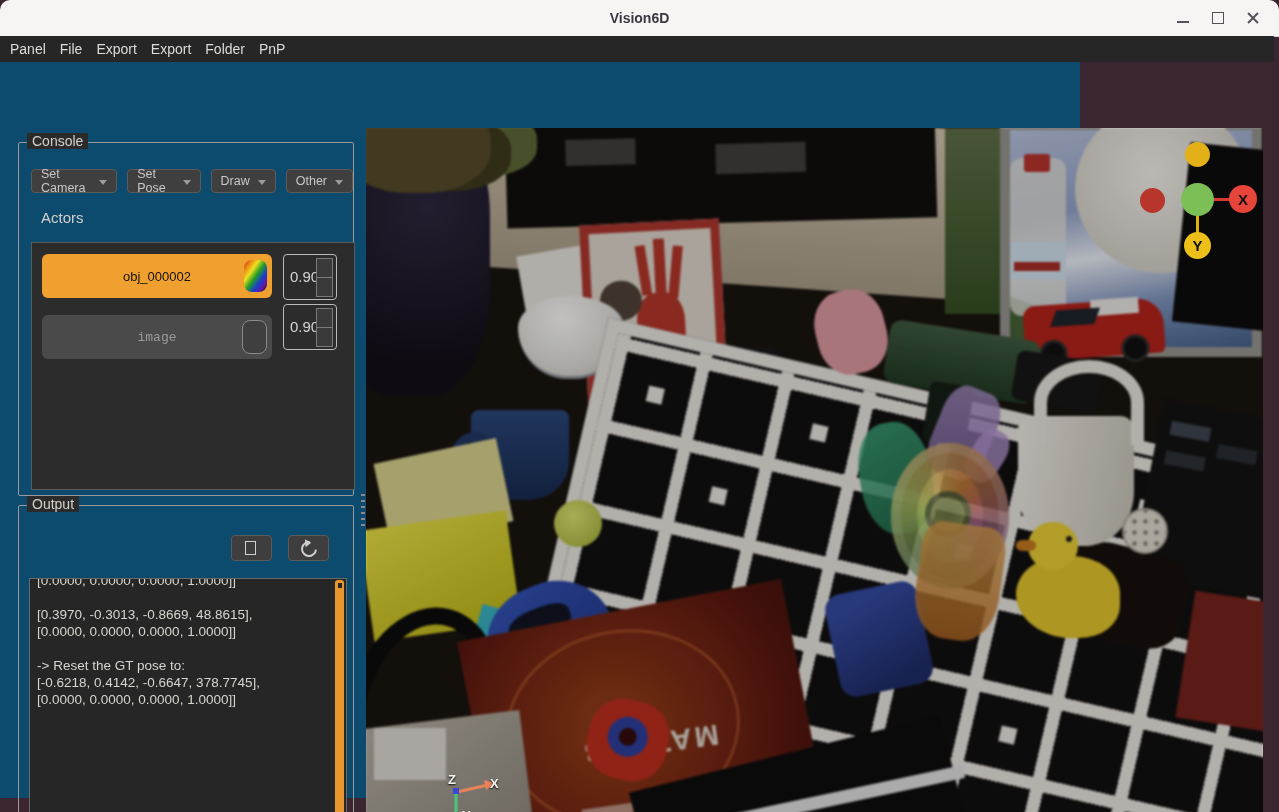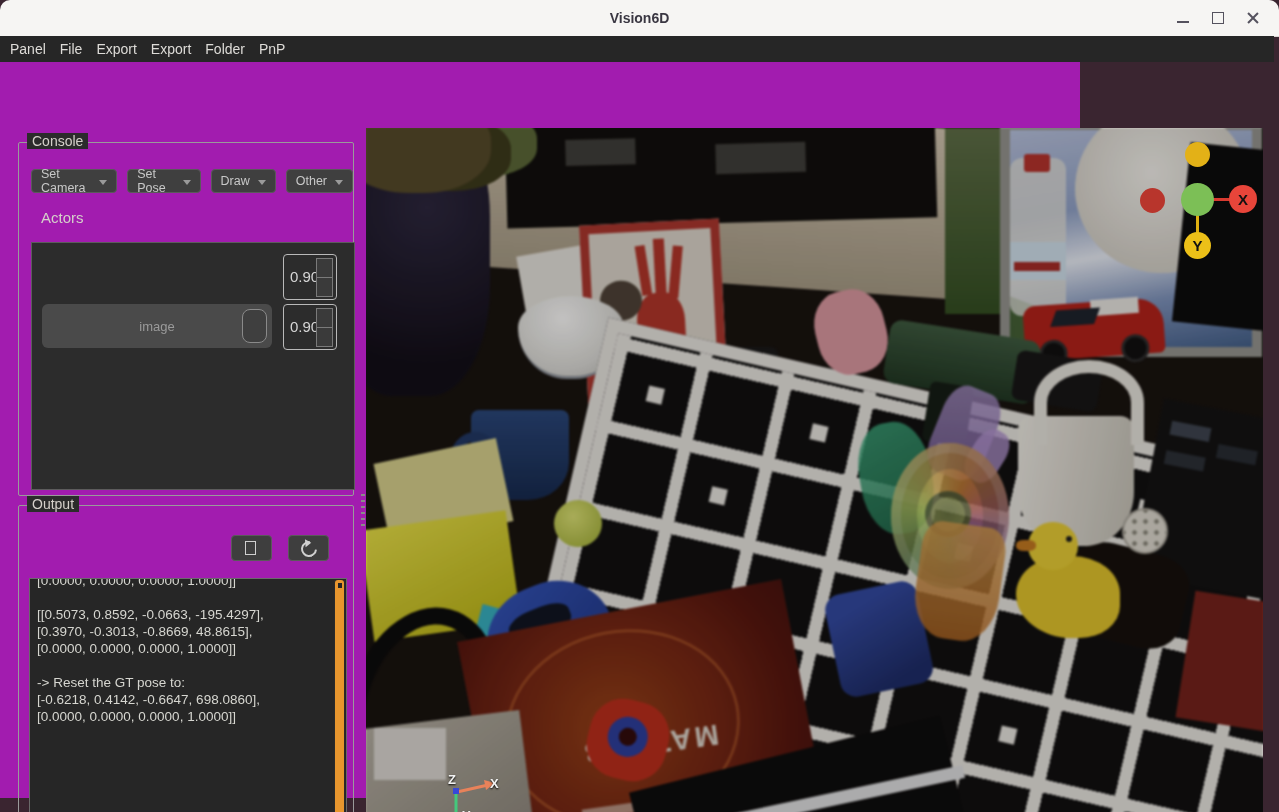--- a/index.html
+++ b/index.html
@@ -10,21 +10,21 @@
   .winbtn{position:absolute;top:8px;width:20px;height:20px;cursor:pointer;}
   .winbtn.min{right:86px;} .winbtn.max{right:51px;} .winbtn.cls{right:16px;}
   .winbtn.min::after{content:"";position:absolute;left:4px;right:4px;bottom:5px;border-bottom:2px solid #55525e;}
   .winbtn.max::after{content:"";position:absolute;left:4px;top:4px;width:10px;height:10px;border:1.5px solid #55525e;}
   .winbtn.cls::before,.winbtn.cls::after{content:"";position:absolute;left:3px;top:9px;width:14px;height:2px;background:#55525e;}
   .winbtn.cls::before{transform:rotate(45deg);} .winbtn.cls::after{transform:rotate(-45deg);}
   
   .menubar{position:absolute;left:0;top:36px;width:1274px;height:26px;background:#262626;display:flex;align-items:center;padding-left:3px;box-sizing:border-box;}
   .menu-item{padding:0 7px;line-height:26px;font-size:14px;color:#dedcd8;cursor:pointer;}
   
-  .main{position:absolute;left:0;top:62px;width:1080px;height:736px;background:#a21caf;}
+  .main{position:absolute;left:0;top:62px;width:1080px;height:736px;background:#0c4a6e;}
   
   .groupbox{position:absolute;border:1px solid #9a9a9a;border-radius:2px;}
   .groupbox .gtitle{position:absolute;top:-10px;left:8px;background:#2b2b2b;padding:0 5px;font-size:14px;color:#d5d0ca;}
   #console-group{left:18px;top:80px;width:334px;height:352px;}
   #output-group{left:18px;top:443px;width:334px;height:347px;}
   
   .dd-row{position:absolute;left:12px;top:26px;display:flex;gap:10px;}
   .dd-btn{height:22px;background:#3f3f3f;border:1px solid #5a5a5a;border-radius:4px;color:#c8c8c8;font-size:12.5px;display:flex;align-items:center;padding:0 9px;cursor:pointer;}
   .dd-arrow{width:0;height:0;border-left:4px solid transparent;border-right:4px solid transparent;border-top:5px solid #9a9a9a;margin-left:8px;margin-top:3px;}
   .actors-label{position:absolute;left:22px;top:66px;font-size:15px;color:#d5d0ca;}
@@ -190,27 +190,31 @@
           <span class="dd-arrow"></span>
         </div>
         <div class="dd-btn">
           <span>Other</span>
           <span class="dd-arrow"></span>
         </div>
       </div>
       <div class="actors-label">Actors</div>
       <div class="actors-frame">
 
+        <div class="actor-btn sel" style="top:11px;">
+          <span>obj_000002</span>
+          <span class="swatch rainbow"></span>
+        </div>
         <div class="spinbox" style="top:11px;">
           <span class="spin-val">0.90</span>
           <span class="spin-up"></span>
           <span class="spin-dn"></span>
         </div>
 
-        <div class="actor-btn unsel" style="top:61px;">
+        <div class="actor-btn unsel" style="top:72px;font-family:Liberation Mono, monospace;">
           <span>image</span>
           <span class="swatch empty"></span>
         </div>
         <div class="spinbox" style="top:61px;">
           <span class="spin-val">0.90</span>
           <span class="spin-up"></span>
           <span class="spin-dn"></span>
         </div>
       </div>
     </div>
@@ -222,26 +226,25 @@
       <div class="tool-btn" id="copy-btn">
         <span class="copy-ico"></span>
       </div>
       <div class="tool-btn" id="refresh-btn">
         <span class="refresh-ico"></span>
       </div>
       <div class="console-log">
         <div class="log-scroll">
           <div class="oline">[0.0000, 0.0000, 0.0000, 1.0000]]</div>
           <div class="oline"></div>
-          <div class="oline">[[0.5073, 0.8592, -0.0663, -195.4297],</div>
           <div class="oline">[0.3970, -0.3013, -0.8669, 48.8615],</div>
           <div class="oline">[0.0000, 0.0000, 0.0000, 1.0000]]</div>
           <div class="oline"></div>
           <div class="oline">-&gt; Reset the GT pose to:</div>
-          <div class="oline">[-0.6218, 0.4142, -0.6647, 698.0860],</div>
+          <div class="oline">[-0.6218, 0.4142, -0.6647, 378.7745],</div>
           <div class="oline">[0.0000, 0.0000, 0.0000, 1.0000]]</div>
         </div>
         <div class="vscroll">
           <div class="vthumb"></div>
         </div>
       </div>
     </div>
 
     <div id="viewport">
       <div class="photo">

